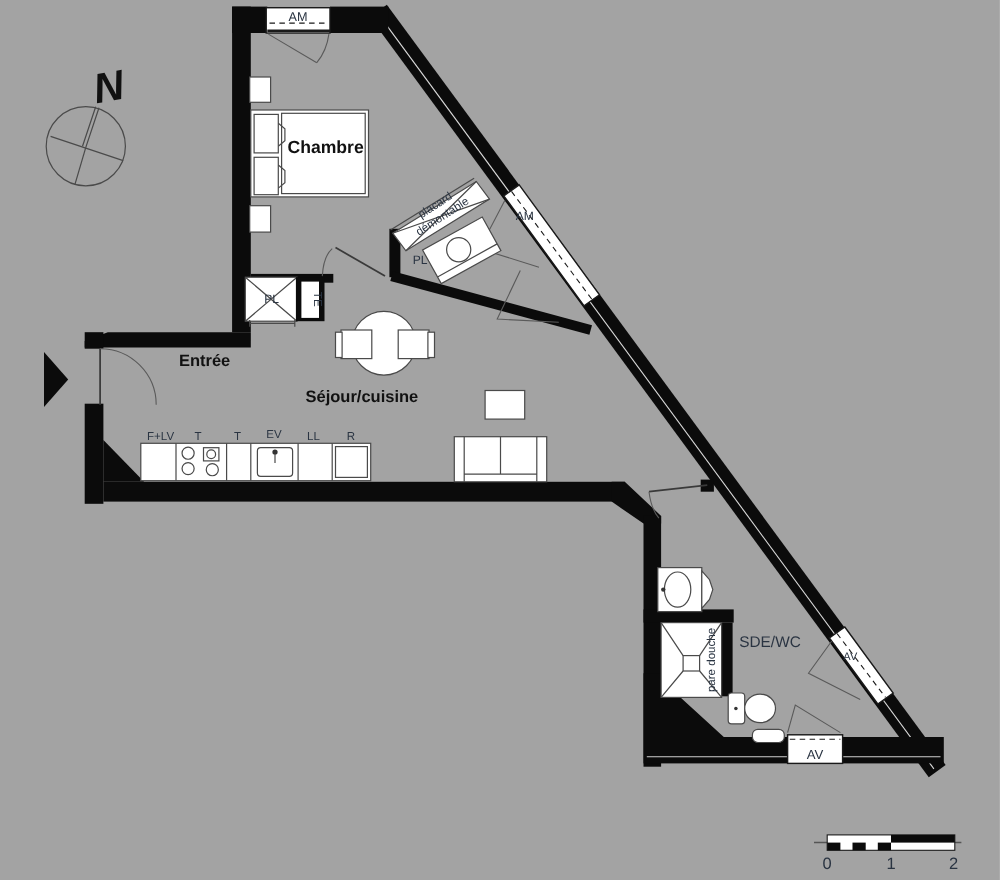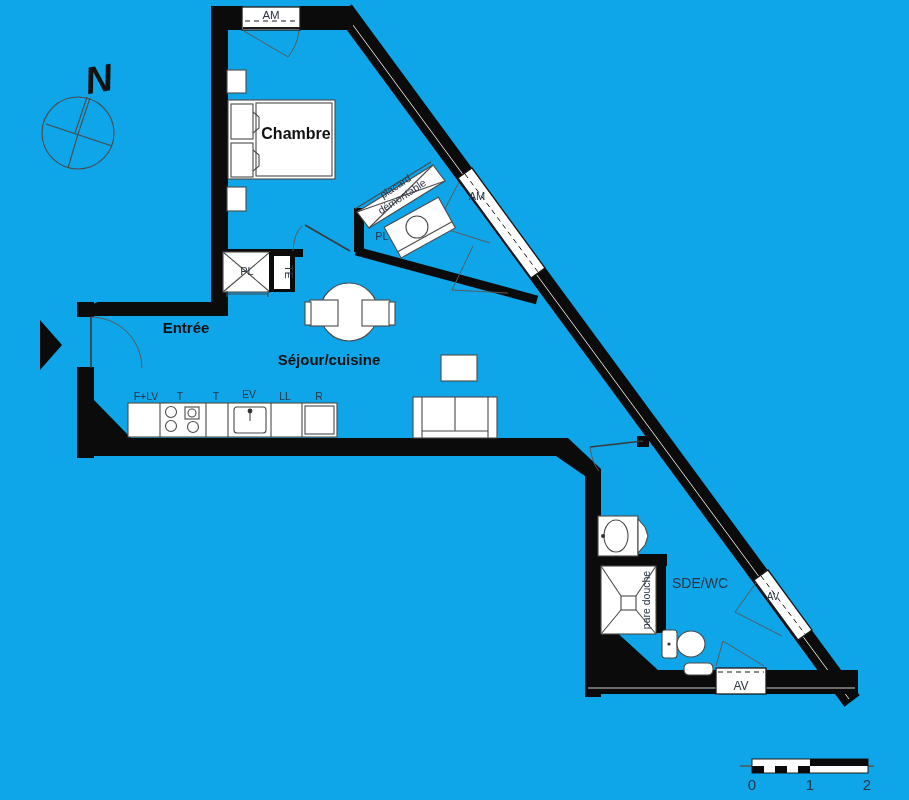--- a/index.html
+++ b/index.html
@@ -1,16 +1,16 @@
 <!DOCTYPE html>
 <html><head>
 <meta charset="utf-8">
 <style>
   html,body{margin:0;padding:0;background:#ffffff;}
-  .stage{width:909px;height:800px;position:relative;background:#0ea5e9;overflow:hidden;}
+  .stage{width:909px;height:800px;position:relative;background:#a3a3a3;overflow:hidden;}
   svg{display:block;}
   text{font-family:"Liberation Sans", sans-serif;}
   .room-label{font-weight:bold;fill:#111111;}
   .small-label{fill:#2a3442;}
   .wall{fill:#0b0b0b;stroke:none;}
   .thin{stroke:#4a4a4a;fill:none;stroke-width:1.1;}
   .thinf{stroke:#4a4a4a;fill:#ffffff;stroke-width:1.1;}
   .win{fill:#ffffff;stroke:#1a1a1a;stroke-width:1.3;}
   .dash{stroke:#1a1a1a;stroke-width:1;fill:none;stroke-dasharray:5 4;}
   .door{stroke:#3a3a3a;fill:none;stroke-width:1.6;}

